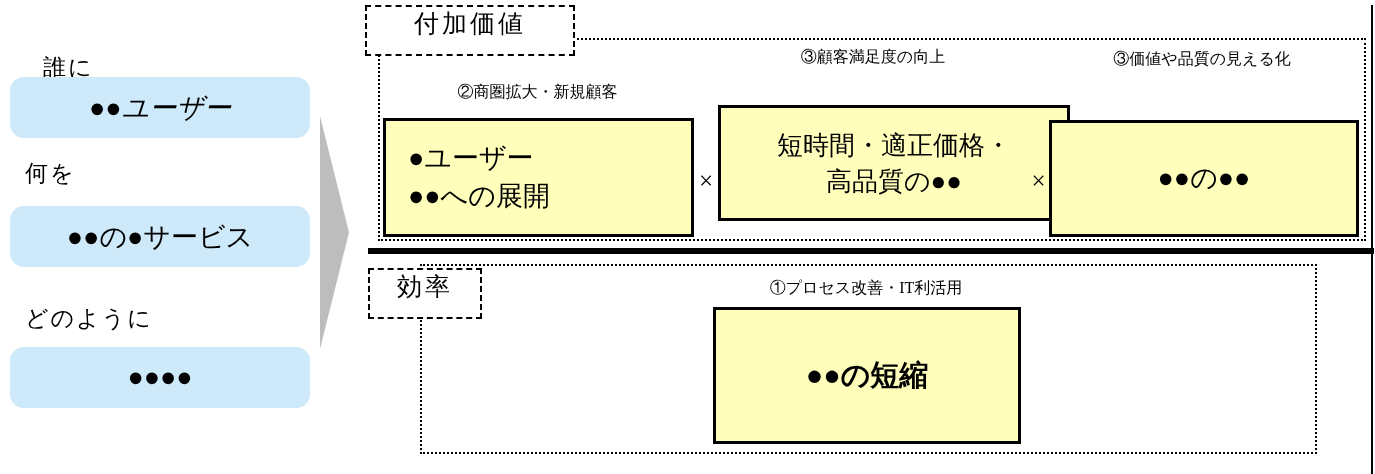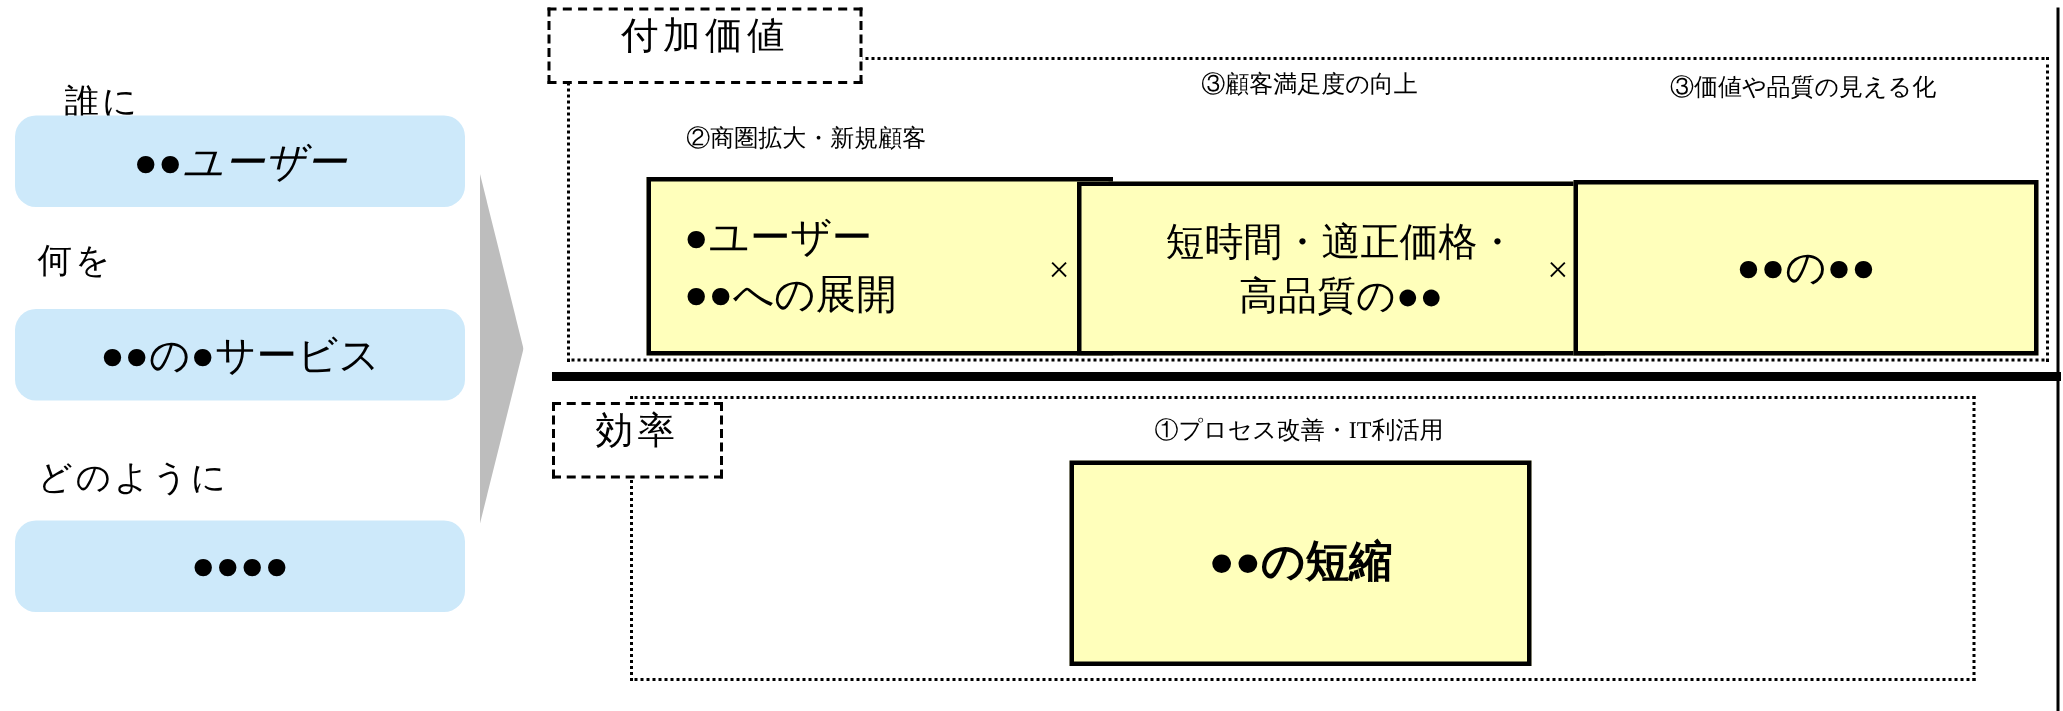--- a/index.html
+++ b/index.html
@@ -25,21 +25,21 @@
   }
   .col-header {
     text-align: center; font-size: 16px; line-height: 1.22;
     font-family: "Liberation Serif", "DejaVu Serif", serif;
   }
   .yellow-box {
     background: var(--yellow); border: 3px solid var(--line);
     display: flex; flex-direction: column; justify-content: center;
     font-size: 26px; line-height: 1.4; text-align: center;
   }
-  .yellow-box.left-text { align-items: flex-start; padding-left: 22px; text-align: left; font-size: 27px; margin-left: 48px; }
+  .yellow-box.left-text { align-items: flex-start; padding-left: 22px; text-align: left; font-size: 27px; }
   .yellow-box.center-text { align-items: center; }
   .op { font-size: 25px; text-align: center; font-family: "Liberation Serif", "DejaVu Serif", serif; }
   .divider { background: var(--line); }
   .right-edge { background: var(--line); }
   .bold { font-weight: bold; font-size: 29px; }
 </style>
 </head>
 <body>
 
 <div class="stage">
@@ -79,21 +79,21 @@
     <div>③価値や品質の見える化</div>
   </div>
 
   <div class="abs yellow-box left-text" style="left:383px; top:118px; width:311px; height:119px;">
     <div>●ユーザー</div>
     <div>●●への展開</div>
   </div>
 
   <div class="abs op" style="left:694px; top:167px; width:24px;">×</div>
 
-  <div class="abs yellow-box center-text" style="left:718px; top:121px; width:352px; height:116px;">
+  <div class="abs yellow-box center-text" style="left:718px; top:105px; width:352px; height:116px;">
     <div>短時間・適正価格・</div>
     <div>高品質の●●</div>
   </div>
 
   <div class="abs op" style="left:1028px; top:167px; width:21px;">×</div>
 
   <div class="abs yellow-box center-text" style="left:1049px; top:120px; width:310px; height:117px; font-size:27px;">
     <div>●●の●●</div>
   </div>
 

